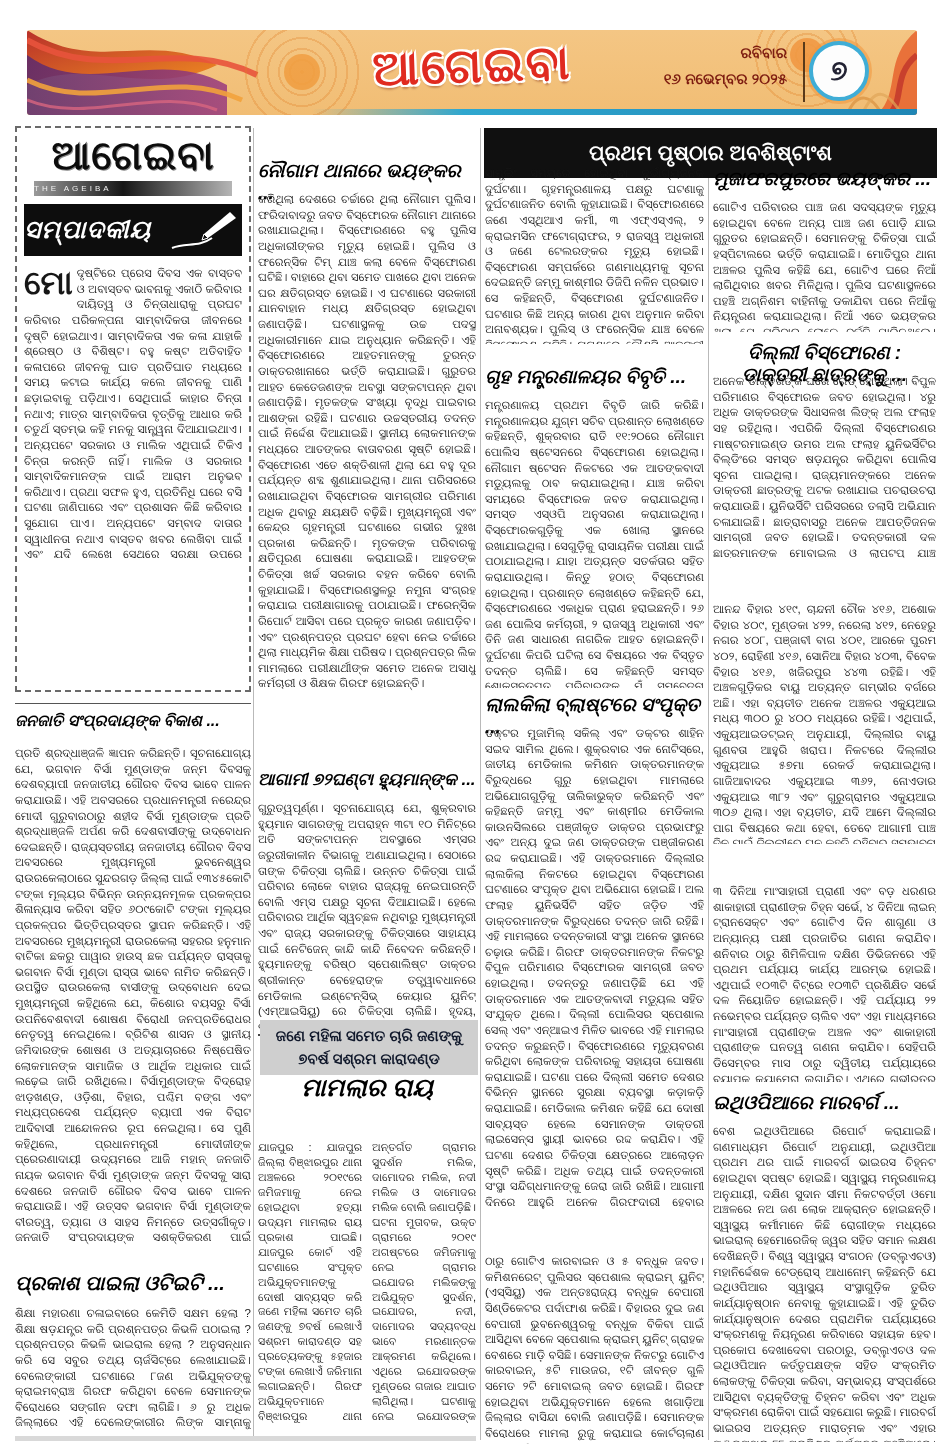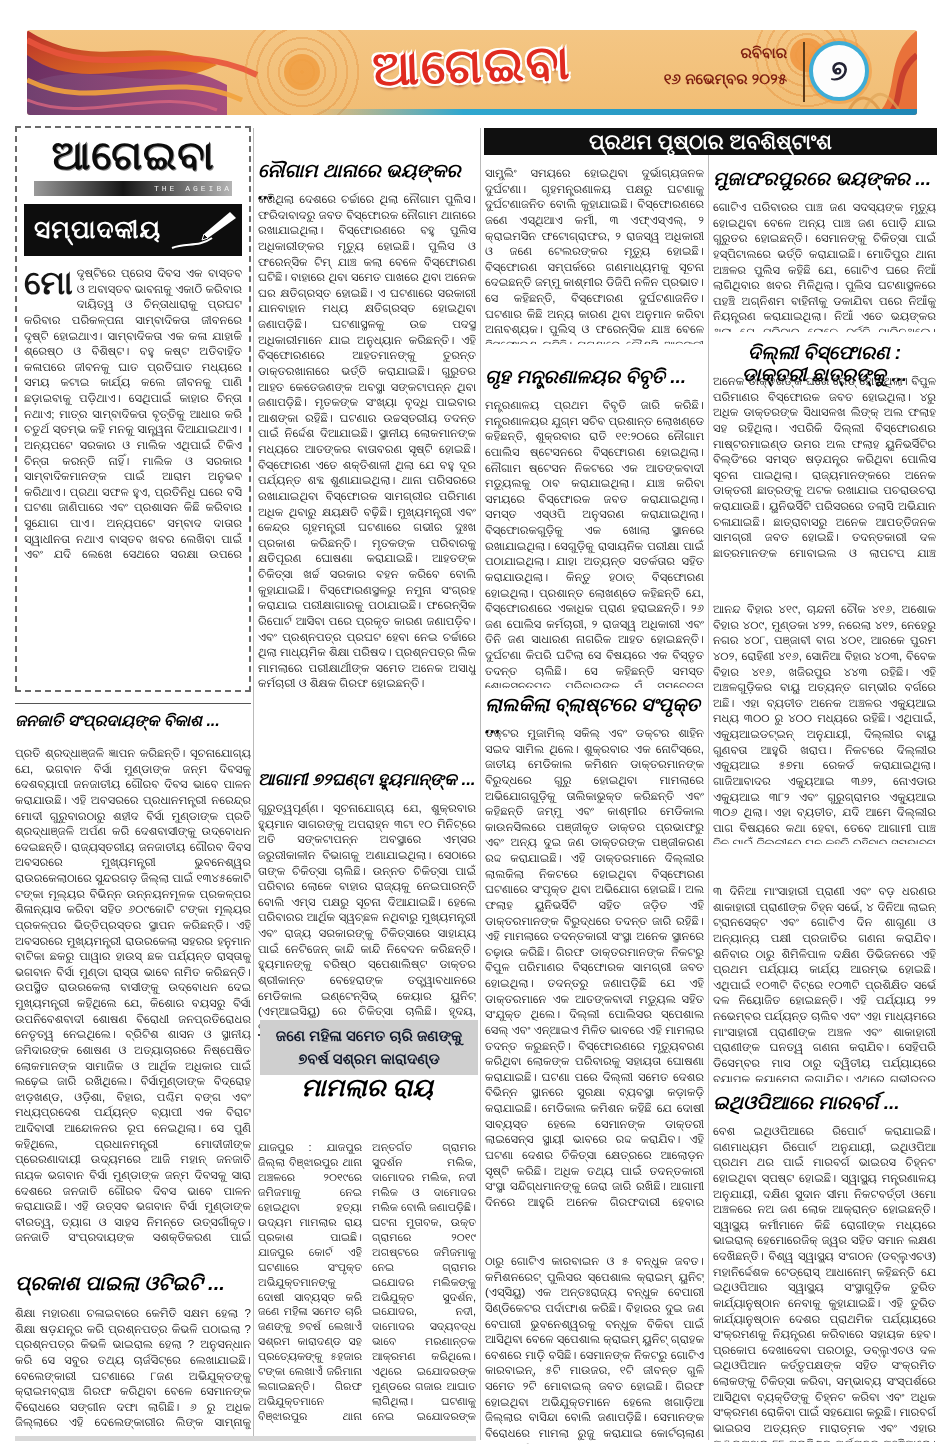--- a/index.html
+++ b/index.html
@@ -37,39 +37,39 @@
   #vl2{left:480px;height:1312px;}
   #vl3{left:708px;height:1312px;}
   .body-text{font-size:11.5px;line-height:1.36;text-align:justify;color:#161616;overflow:hidden;}
   .headline{font-weight:bold;color:#000;line-height:1.15;font-style:italic;}
   
   #editorial-box{position:absolute;left:15px;top:126px;width:236px;height:566px;
         border:2px dashed #6a6a6a;box-sizing:border-box;padding:5px 7px;}
   #logo-big{font-size:40px;font-weight:bold;text-align:center;letter-spacing:1px;color:#0c0c0c;
         text-shadow:1px 1px 0 #888;}
   #logo-bar{height:15px;margin:2px 10px 0 10px;background:linear-gradient(90deg,#9a9a9a,#161616 45%,#b5b5b5);
-        color:#f2f2f2;font-size:8px;letter-spacing:3px;text-align:right;line-height:15px;font-family:Liberation Mono, monospace;}
+        color:#f2f2f2;font-size:8px;letter-spacing:3px;text-align:left;line-height:15px;}
   #editorial-strip{margin-top:8px;height:52px;background:#0d0d0d;position:relative;
         display:flex;align-items:center;}
-  #editorial-strip-label{color:#fff;font-size:25px;font-weight:bold;padding-left:10px;
+  #editorial-strip-label{color:#fff;font-size:25px;font-weight:bold;font-style:italic;
         letter-spacing:1px;}
   #pen-icon{position:absolute;right:4px;top:4px;}
   #editorial-headline{margin-top:12px;text-align:center;font-weight:bold;color:#050505;}
   #editorial-headline .l1{font-size:31px;}
   #editorial-headline .l2{font-size:31px;margin-top:6px;}
   #editorial-body{margin-top:10px;height:292px;}
   #drop-cap{float:left;font-size:33px;font-weight:bold;line-height:.9;padding:2px 4px 0 0;}
   #col1-rule{position:absolute;left:15px;top:703px;width:236px;height:1px;background:#555;}
   #janajati-headline{position:absolute;left:15px;top:712px;width:236px;font-size:16px;}
   #janajati-body{position:absolute;left:15px;top:746px;width:236px;height:500px;}
   #otet-headline{position:absolute;left:15px;top:1272px;width:236px;font-size:20px;}
   #otet-body{position:absolute;left:15px;top:1306px;width:236px;height:126px;}
   .bottom-strip{position:absolute;left:15px;top:1436px;width:461px;height:5px;background:#d9d9d9;}
   
-  #remainder-banner{position:absolute;left:484px;top:128px;width:453px;height:27px;background:#101010;
+  #remainder-banner{position:absolute;left:484px;top:128px;width:453px;height:50px;background:#101010;
         color:#fff;display:flex;align-items:center;justify-content:center;font-size:21px;font-weight:bold;}
   
   #naugam-headline{position:absolute;left:258px;top:160px;width:218px;font-size:19px;}
   #naugam-body{position:absolute;left:258px;top:192px;width:218px;height:572px;}
   #humane-headline{position:absolute;left:258px;top:770px;width:218px;font-size:17px;}
   #humane-body{position:absolute;left:258px;top:801px;width:218px;height:228px;}
   #verdict-sep{position:absolute;left:258px;top:1034px;width:218px;border-top:2px dashed #444;}
   #verdict-headline{position:absolute;left:258px;top:1044px;width:218px;font-size:25px;text-align:center;}
   #verdict-subhead{position:absolute;left:260px;top:1020px;width:214px;background:#cfcfcf;
         text-align:center;font-weight:bold;font-size:15px;padding:5px 2px;line-height:1.5;color:#0f172a;}

